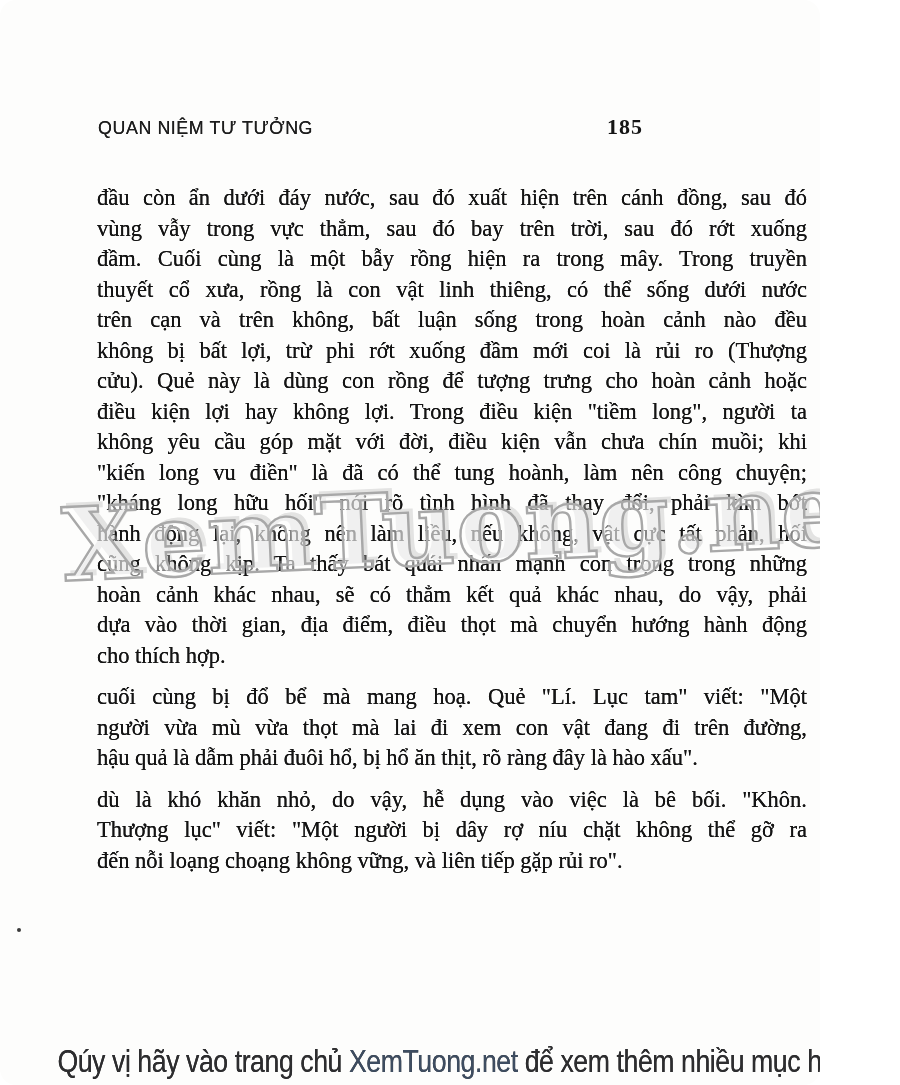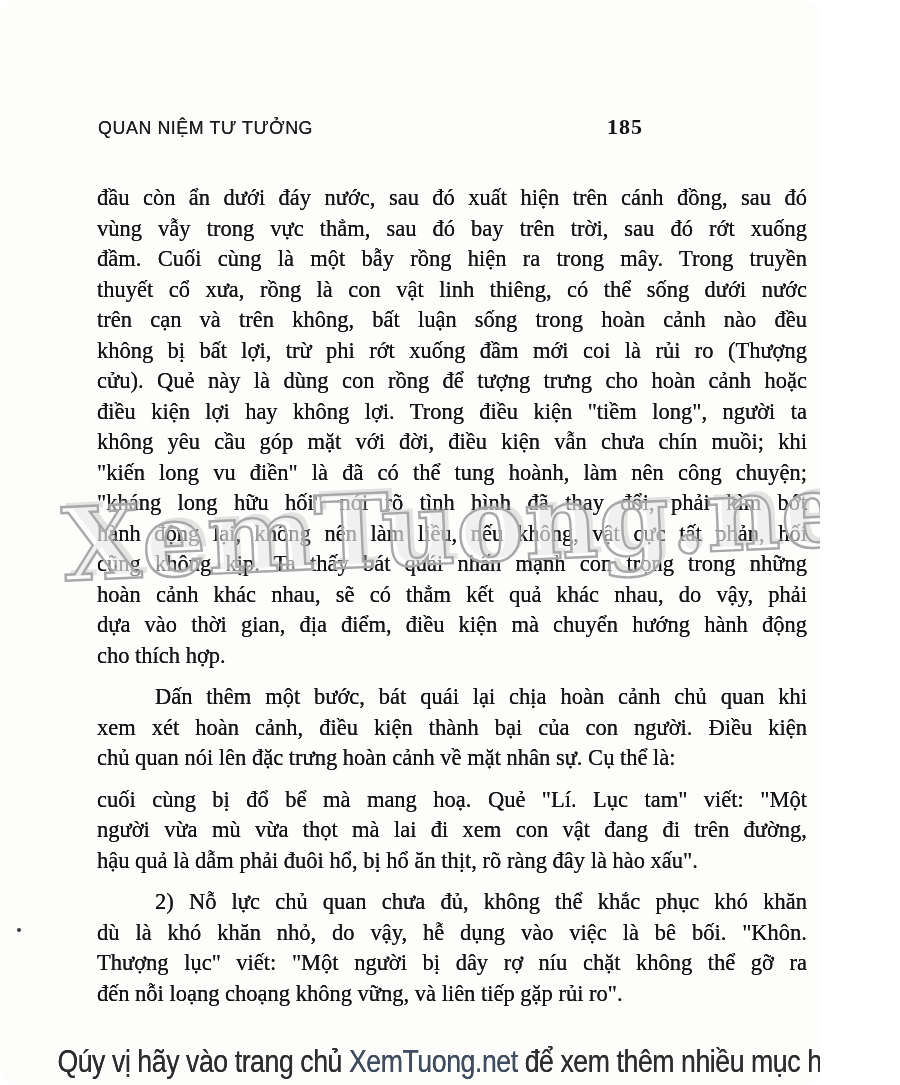--- a/index.html
+++ b/index.html
@@ -136,35 +136,29 @@
         <div class="line">trên cạn và trên không, bất luận sống trong hoàn cảnh nào đều</div>
         <div class="line">không bị bất lợi, trừ phi rớt xuống đầm mới coi là rủi ro (Thượng</div>
         <div class="line">cửu). Quẻ này là dùng con rồng để tượng trưng cho hoàn cảnh hoặc</div>
         <div class="line">điều kiện lợi hay không lợi. Trong điều kiện "tiềm long", người ta</div>
         <div class="line">không yêu cầu góp mặt với đời, điều kiện vẫn chưa chín muồi; khi</div>
         <div class="line">"kiến long vu điền" là đã có thể tung hoành, làm nên công chuyện;</div>
         <div class="line">"kháng long hữu hối" nói rõ tình hình đã thay đổi, phải kìm bớt</div>
         <div class="line">hành động lại, không nên làm liều, nếu không, vật cực tất phản, hối</div>
         <div class="line">cũng không kịp. Ta thấy bát quái nhấn mạnh con trọng trong những</div>
         <div class="line">hoàn cảnh khác nhau, sẽ có thẳm kết quả khác nhau, do vậy, phải</div>
-        <div class="line">dựa vào thời gian, địa điểm, điều kiện mà chuyển hướng hành động</div>
+        <div class="line">dựa vào thời gian, địa điểm, điều thọt mà chuyển hướng hành động</div>
         <div class="line last">cho thích hợp.</div>
-      </div>
-      <div class="para">
-        <div class="line indent">Dấn thêm một bước, bát quái lại chịa hoàn cảnh chủ quan khi</div>
-        <div class="line">xem xét hoàn cảnh, điều kiện thành bại của con người. Điều kiện</div>
-        <div class="line last">chủ quan nói lên đặc trưng hoàn cảnh về mặt nhân sự. Cụ thể là:</div>
       </div>
       <div class="para">
         <div class="line">cuối cùng bị đổ bể mà mang hoạ. Quẻ "Lí. Lục tam" viết: "Một</div>
         <div class="line">người vừa mù vừa thọt mà lai đi xem con vật đang đi trên đường,</div>
         <div class="line last">hậu quả là dẫm phải đuôi hổ, bị hổ ăn thịt, rõ ràng đây là hào xấu".</div>
       </div>
       <div class="para">
-        <div class="line indent">2) Nỗ lực chủ quan chưa đủ, không thể khắc phục khó khăn</div>
         <div class="line">dù là khó khăn nhỏ, do vậy, hễ dụng vào việc là bê bối. "Khôn.</div>
         <div class="line">Thượng lục" viết: "Một người bị dây rợ níu chặt không thể gỡ ra</div>
         <div class="line last">đến nỗi loạng choạng không vững, và liên tiếp gặp rủi ro".</div>
       </div>
     </div>
 
   <div class="watermark">XemTuong.net</div>
 
   <span class="margin-dot"></span>
 

